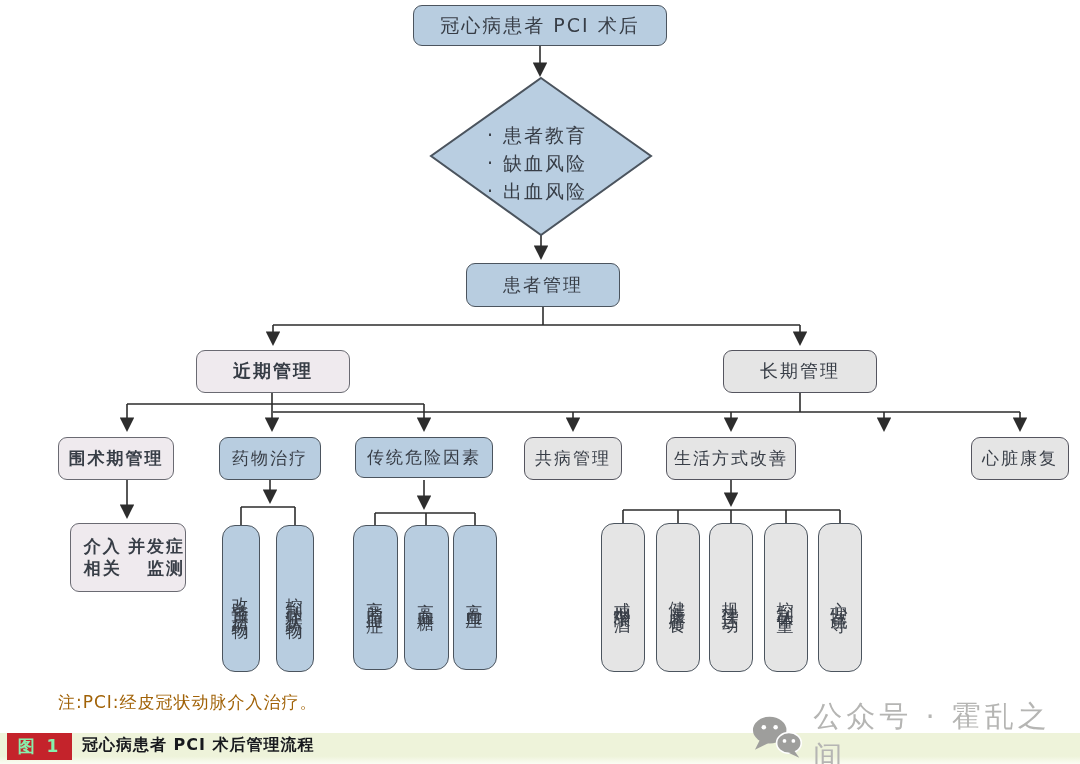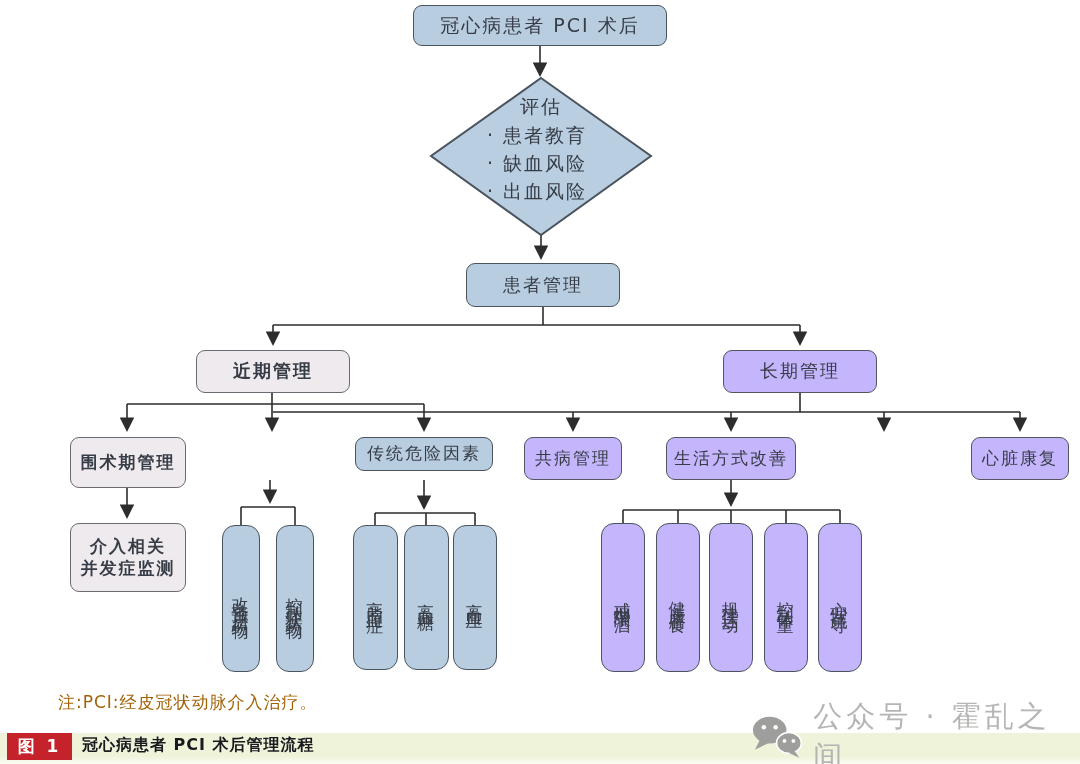--- a/index.html
+++ b/index.html
@@ -9,36 +9,36 @@
   }
   #wires{position:absolute;left:0;top:0;width:1080px;height:764px;pointer-events:none;}
   .node{
     position:absolute;display:flex;align-items:center;justify-content:center;
     box-sizing:border-box;border:1.7px solid #4b545e;border-radius:9px;
     font-size:17px;letter-spacing:2px;line-height:1.25;text-align:right;
     color:#373d46;z-index:2;
   }
   .blue{background:#b8cde0;border-color:#4b545e;}
   .pink{background:#efeaee;border-color:#6a6a72;font-weight:bold;}
-  .lav{background:#c4b5fd;border-color:#55555f;}
+  .lav{background:#e5e5e5;border-color:#55555f;}
   .vbox{
     position:absolute;box-sizing:border-box;border:1.7px solid #4b545e;border-radius:13px;
     writing-mode:vertical-rl;text-orientation:upright;
     display:flex;align-items:center;justify-content:center;
     font-size:17px;letter-spacing:5px;color:#373d46;z-index:2;
   }
   .diamond-label{position:absolute;z-index:2;font-size:19px;letter-spacing:2px;color:#373d46;}
   .note{position:absolute;left:58px;top:691px;font-size:17px;letter-spacing:1px;color:#a16207;z-index:2;}
   .caption-bar{
     position:absolute;left:0;top:733px;width:1080px;height:31px;z-index:1;
     background:linear-gradient(to bottom,#eef3da 0%,#eef3da 75%,#fbfdf4 100%);
   }
   .caption-badge{
     position:absolute;left:7px;top:733px;width:65px;height:27px;z-index:3;
-    background:#c4232b;color:#ffffff;font-size:17px;font-weight:bold;letter-spacing:3px;
+    background:#c4232b;color:#86efac;font-size:17px;font-weight:bold;letter-spacing:3px;
     display:flex;align-items:center;justify-content:center;
   }
   .caption-title{
     position:absolute;left:82px;top:735px;z-index:3;
     font-size:16px;font-weight:bold;letter-spacing:1px;color:#17191d;
   }
   .watermark{position:absolute;left:750px;top:697px;display:flex;align-items:center;z-index:2;}
   .watermark-text{font-size:29px;letter-spacing:4px;color:#b5b5b3;margin-left:10px;}
 </style>
 </head>
@@ -74,39 +74,39 @@
     <path d="M127 480 V516" fill="none" stroke="#2d2d2d" stroke-width="1.6" marker-end="url(#arw)"></path>
     <path d="M270 480 V501" fill="none" stroke="#2d2d2d" stroke-width="1.6" marker-end="url(#arw)"></path>
     <path d="M424 480 V507" fill="none" stroke="#2d2d2d" stroke-width="1.6" marker-end="url(#arw)"></path>
     <path d="M731 480 V504" fill="none" stroke="#2d2d2d" stroke-width="1.6" marker-end="url(#arw)"></path>
 
     <polygon points="541,78 651,156 541,235 431,156" fill="#b9cee1" stroke="#4b545e" stroke-width="2"></polygon>
   </svg>
 
   <div class="node blue" style="left:413px;top:5px;width:254px;height:41px;font-size:19px;">冠心病患者 PCI 术后</div>
 
-  <div class="diamond-label" style="left:431px;top:94px;width:220px;text-align:center;">评估</div>
   <div class="diamond-label" style="left:487px;top:121px;line-height:28px;text-align:left;">
     <div>· 患者教育</div>
     <div>· 缺血风险</div>
     <div>· 出血风险</div>
   </div>
 
   <div class="node blue" style="left:466px;top:263px;width:154px;height:44px;font-size:18px;">患者管理</div>
 
   <div class="node pink" style="left:196px;top:350px;width:154px;height:43px;font-size:18px;">近期管理</div>
   <div class="node lav" style="left:723px;top:350px;width:154px;height:43px;font-size:18px;">长期管理</div>
 
-  <div class="node pink" style="left:70px;top:437px;width:116px;height:51px;">围术期管理</div>
-  <div class="node blue" style="left:355px;top:437px;width:138px;height:34px;">传统危险因素</div>
+  <div class="node pink" style="left:58px;top:437px;width:116px;height:43px;">围术期管理</div>
+  <div class="node blue" style="left:219px;top:437px;width:102px;height:43px;">药物治疗</div>
+  <div class="node blue" style="left:355px;top:437px;width:138px;height:41px;">传统危险因素</div>
   <div class="node lav" style="left:524px;top:437px;width:98px;height:43px;">共病管理</div>
   <div class="node lav" style="left:666px;top:437px;width:130px;height:43px;">生活方式改善</div>
   <div class="node lav" style="left:971px;top:437px;width:98px;height:43px;">心脏康复</div>
 
-  <div class="node pink" style="left:70px;top:523px;width:116px;height:69px;flex-direction:column;">
+  <div class="node pink" style="left:70px;top:523px;width:116px;height:69px;flex-direction:row;">
     <div>介入相关</div>
     <div>并发症监测</div>
   </div>
 
   <div class="vbox blue" style="left:222px;top:525px;width:38px;height:147px;">改善预后药物</div>
   <div class="vbox blue" style="left:276px;top:525px;width:38px;height:147px;">控制症状药物</div>
 
   <div class="vbox blue" style="left:353px;top:525px;width:45px;height:145px;">高脂血症</div>
   <div class="vbox blue" style="left:404px;top:525px;width:45px;height:145px;">高血糖</div>
   <div class="vbox blue" style="left:453px;top:525px;width:44px;height:145px;">高血压</div>

